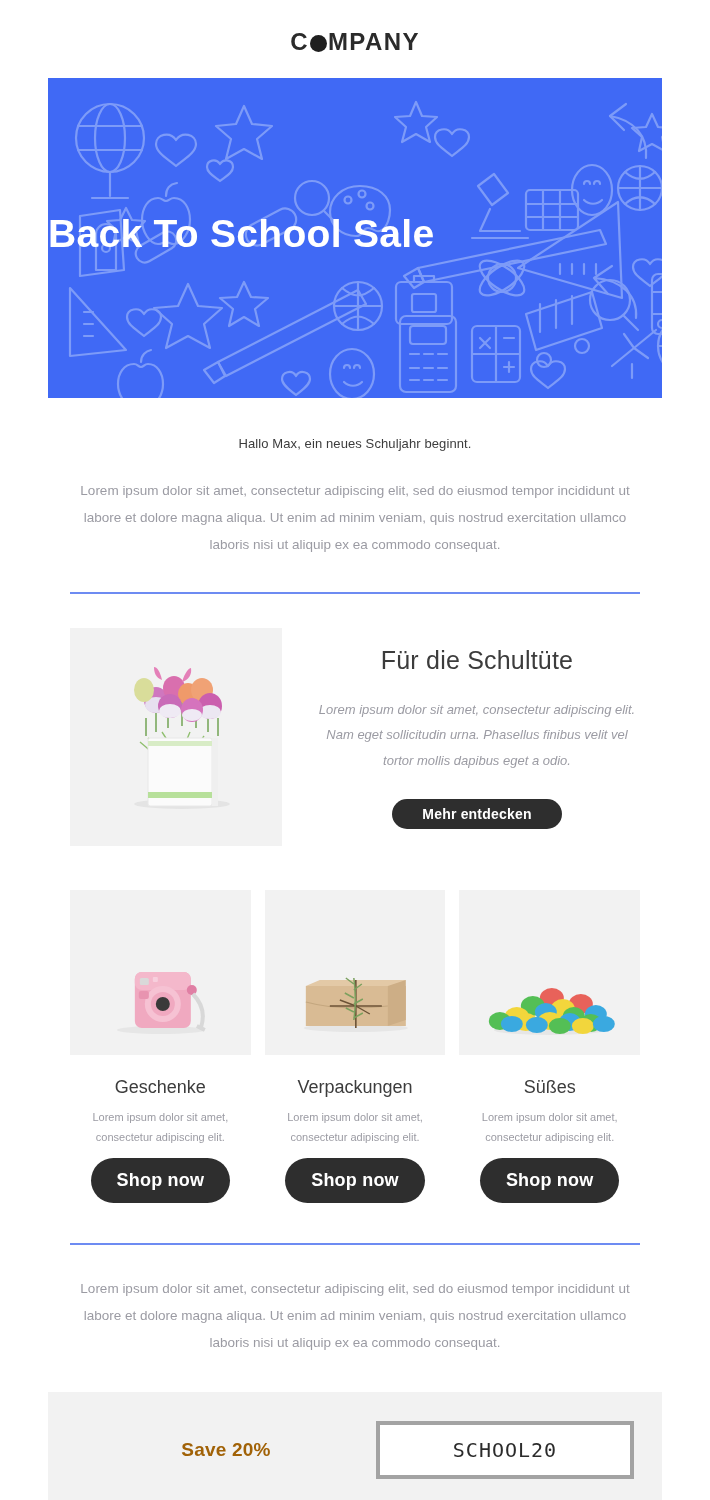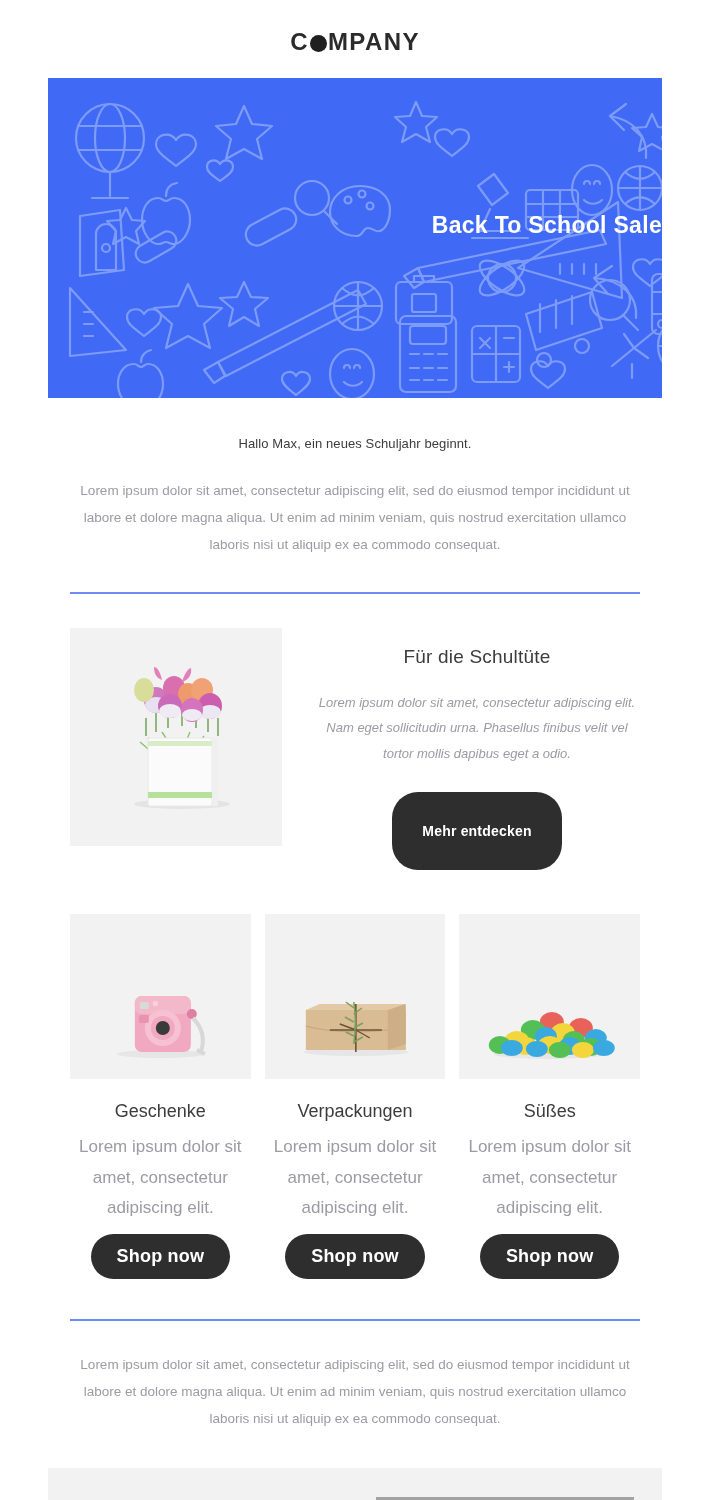--- a/index.html
+++ b/index.html
@@ -47,23 +47,23 @@
   }
   .hero-doodles {
     position: absolute;
     inset: 0;
     opacity: 1;
   }
   .hero-title {
     position: absolute;
     left: 0; right: 0;
     top: 134px;
-    text-align: right;
+    text-align: left;
     color: #ffffff;
-    font-size: 23px;
+    font-size: 39px;
     font-weight: 800;
     letter-spacing: 0.3px;
   }
 
   
   .intro { padding: 38px 70px 0; text-align: center; }
   .intro h1 {
     font-size: 13px;
     font-weight: 400;
     color: #3c3c3c;
@@ -98,41 +98,41 @@
     flex: 0 0 212px;
     position: relative;
     overflow: hidden;
   }
   .feature-text {
     flex: 1;
     padding: 18px 4px 0 36px;
     text-align: center;
   }
   .feature-text h2 {
-    font-size: 19px;
+    font-size: 25px;
     font-weight: 400;
     color: #3c3c3c;
     letter-spacing: 0.2px;
   }
   .feature-text p {
     margin-top: 22px;
     font-size: 13px;
     line-height: 1.95;
     color: #9b9ba3;
     font-style: italic;
   }
 
   .btn-pill {
     display: inline-block;
     margin-top: 26px;
     background: #2e2e2e;
     color: #ffffff;
     font-size: 14px;
     font-weight: 700;
-    padding: 31px 30px;
+    padding: 7px 30px;
     border-radius: 26px;
     border: none;
     cursor: pointer;
     letter-spacing: 0.2px;
     font-family: "Liberation Sans", sans-serif;
   }
 
   
   .cards {
     display: flex;
@@ -149,21 +149,21 @@
     overflow: hidden;
   }
   .card h3 {
     margin-top: 22px;
     font-size: 18px;
     font-weight: 400;
     color: #3c3c3c;
   }
   .card p {
     margin-top: 10px;
-    font-size: 17px;
+    font-size: 11px;
     line-height: 1.8;
     color: #9b9ba3;
   }
   .card .btn-pill {
     margin-top: 10px;
     font-size: 18px;
     padding: 12px 26px;
   }
 
   

